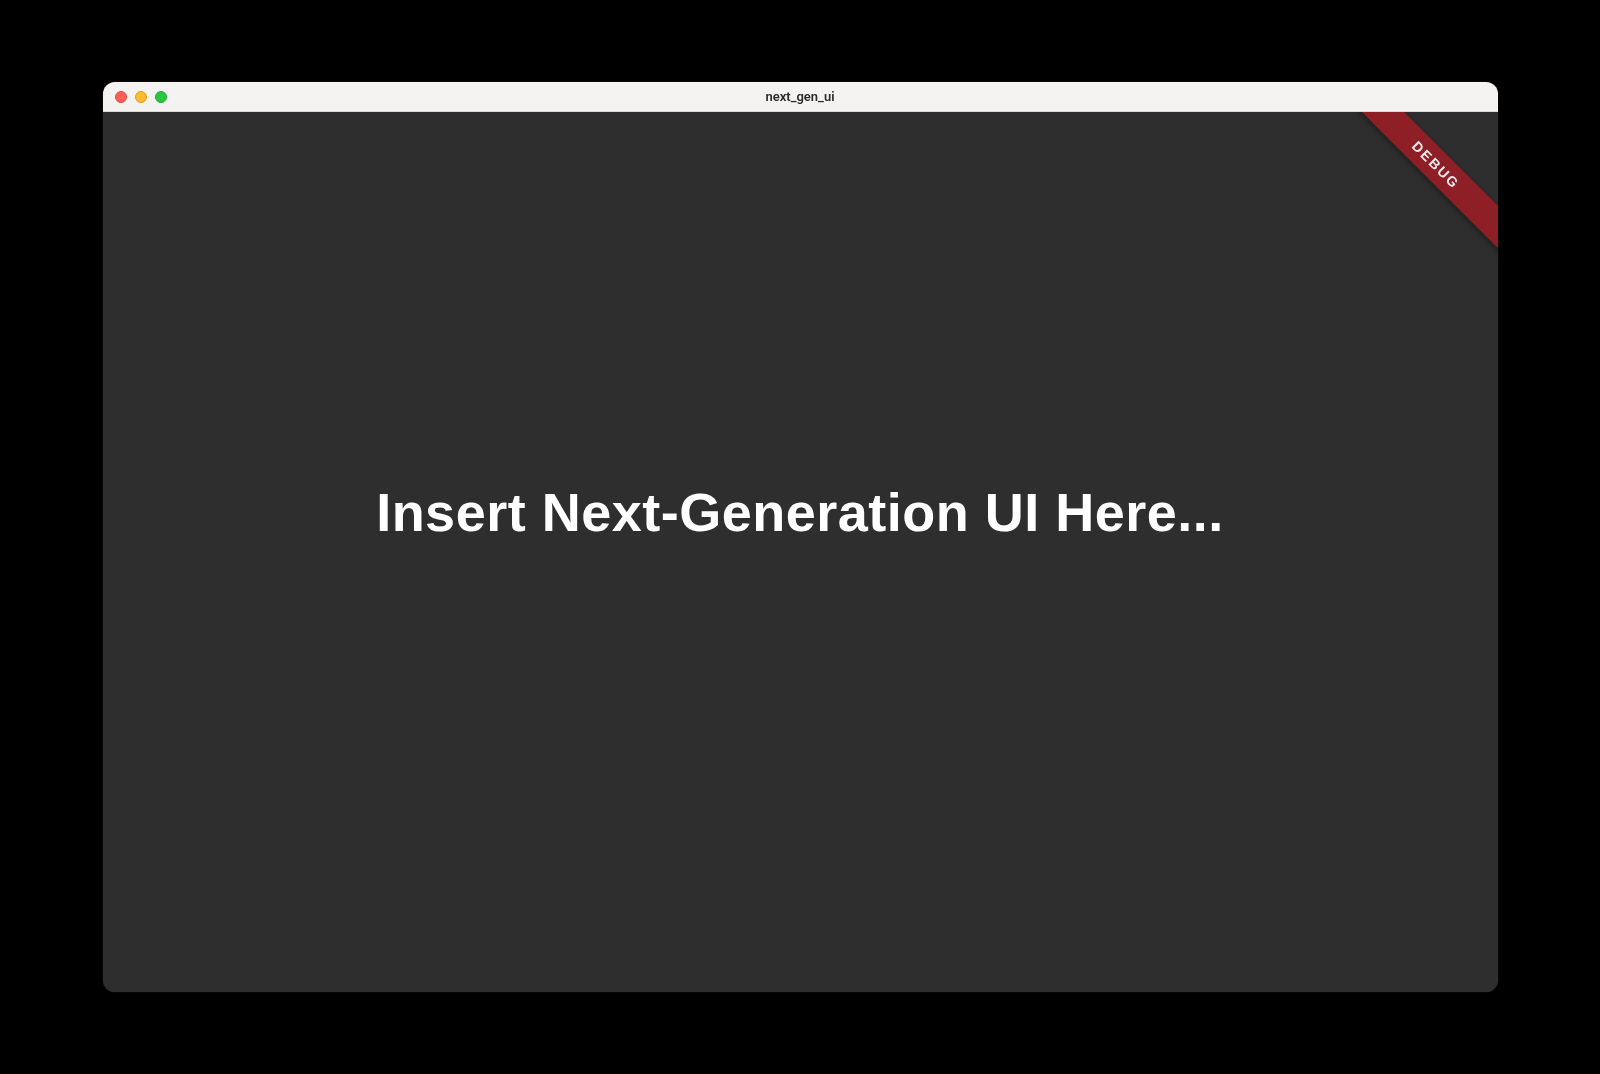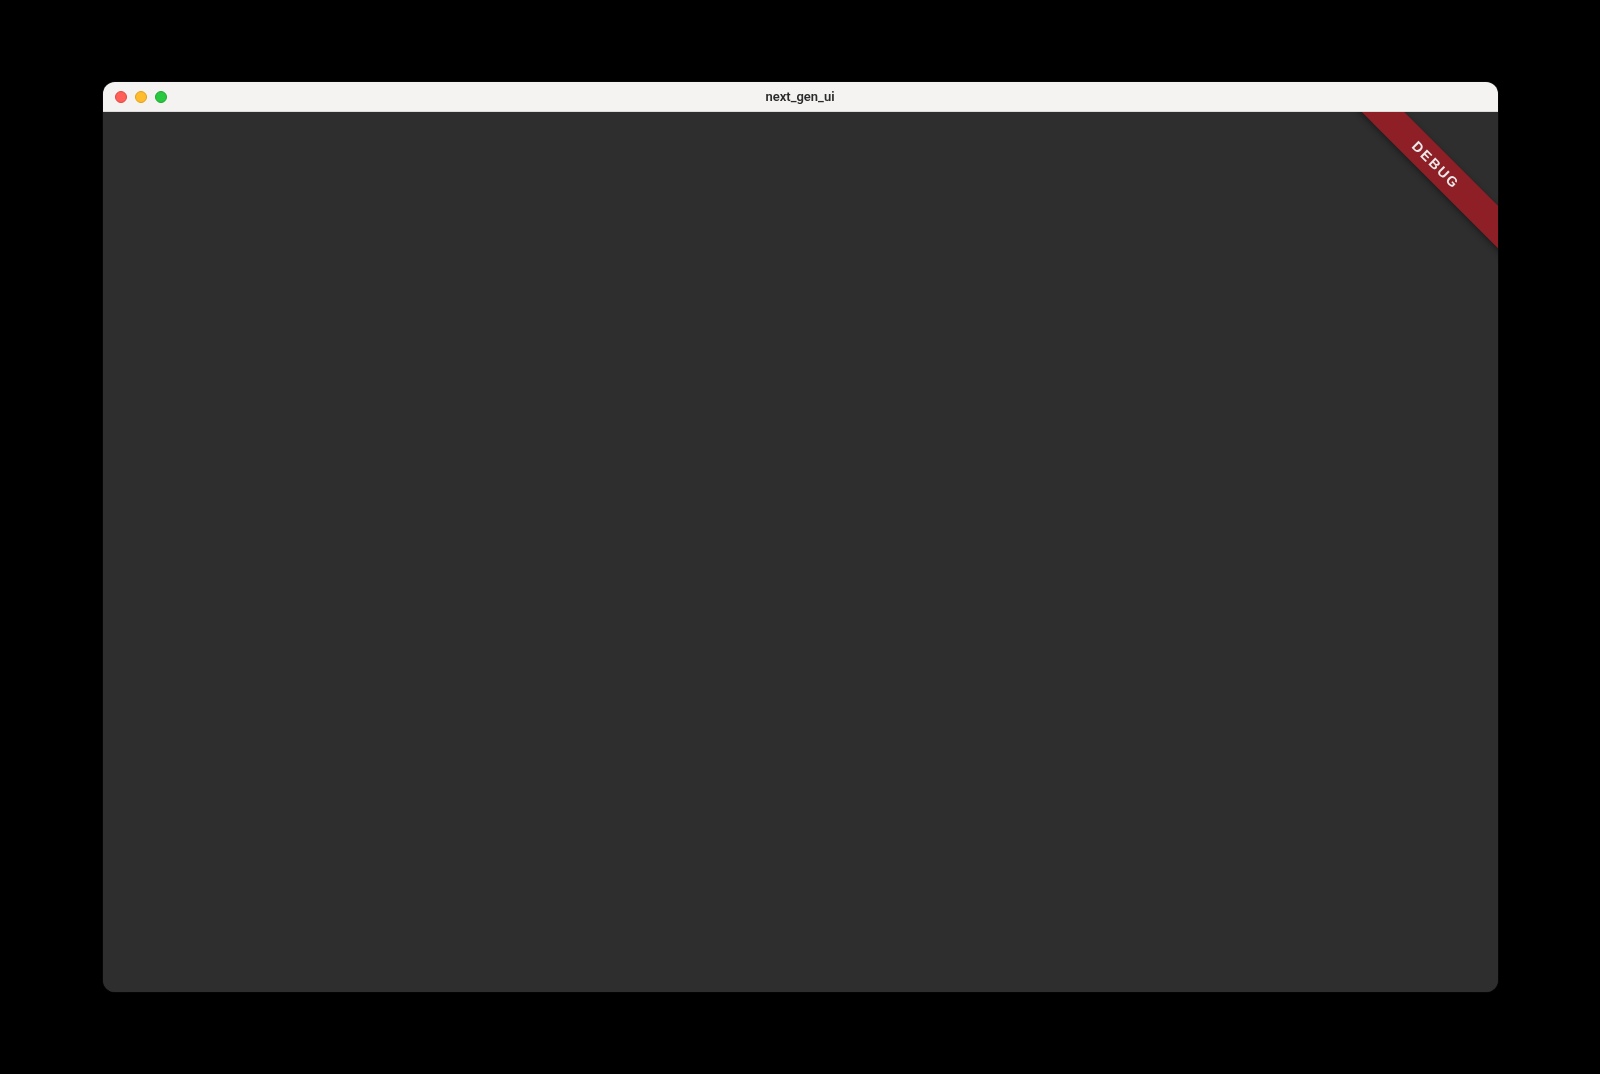--- a/index.html
+++ b/index.html
@@ -119,18 +119,19 @@
   <div class="titlebar">
     <div class="traffic-lights">
       <div class="tl red"></div>
       <div class="tl yellow"></div>
       <div class="tl green"></div>
     </div>
     <div class="title">next_gen_ui</div>
   </div>
 
   <div class="content">
+    <div class="headline">Insert Next-Generation UI Here...</div>
 
     <div class="debug-banner">
       <div class="debug-strip">DEBUG</div>
     </div>
   </div>
 </div>
 
 </body></html>

